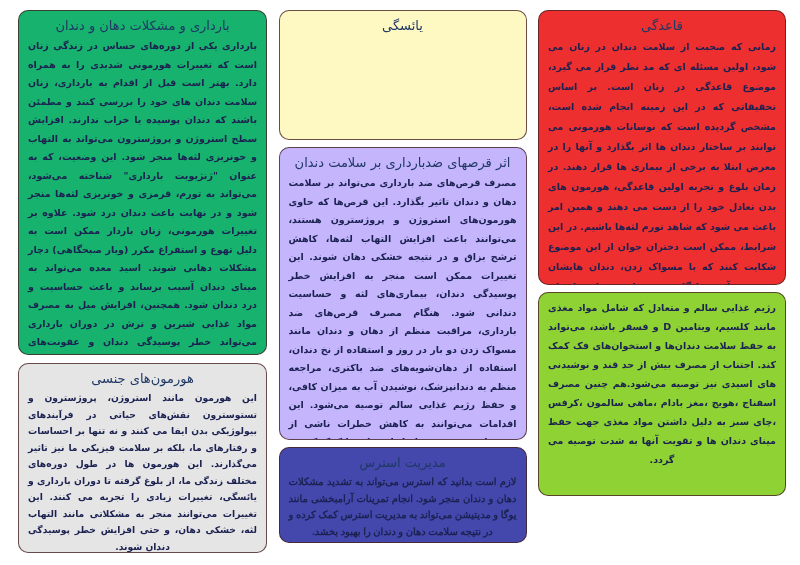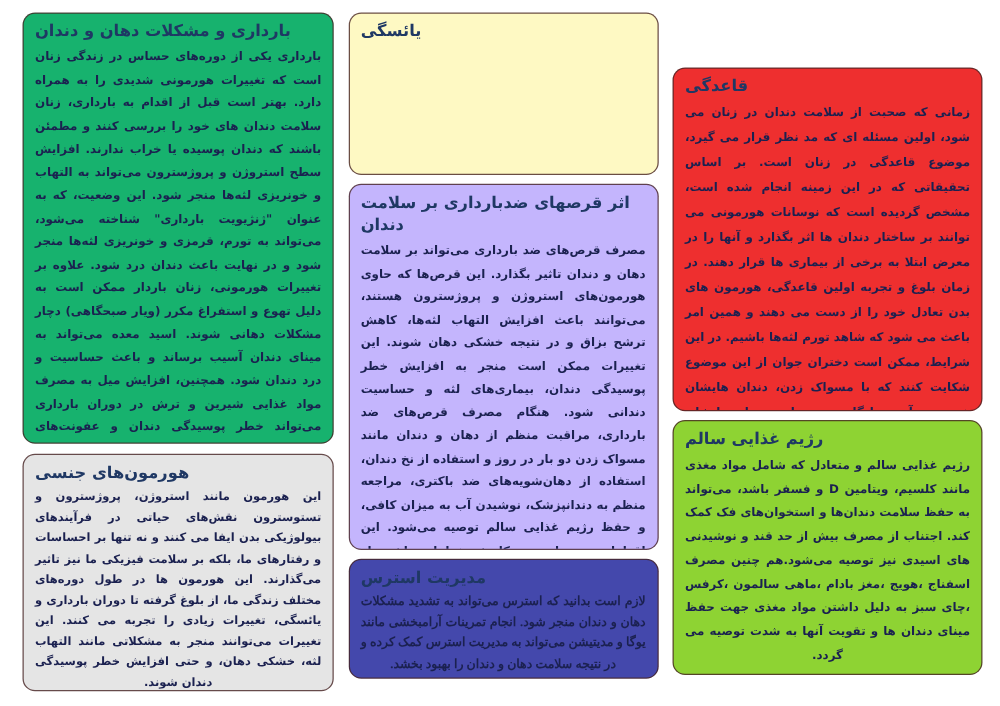--- a/index.html
+++ b/index.html
@@ -18,36 +18,36 @@
   .box{
     box-sizing:border-box;
     border-radius:10px;
     border:1px solid rgba(70,35,35,0.8);
     padding:3px 9px 5px;
     overflow:hidden;
     direction:rtl;
   }
   .box-title{
     margin:3px 0 2px;
-    text-align:left;
+    text-align:center;
     font-size:13px;
-    font-weight:700;
+    font-weight:400;
     color:var(--title-color,#1f3864);
     line-height:18px;
   }
   .box-body{
     margin:2px 0 0;
     color:var(--text-color,#1b2150);
     font-weight:700;
     font-size:9.5px;
     text-align:justify;
     text-align-last:center;
   }
   
-  .b-menstruation{height:275px;margin-top:44px;}
+  .b-menstruation{height:275px;}
   .b-menstruation .box-body{line-height:20px;}
   .b-diet{height:204px;}
   .b-diet .box-body{line-height:19px;}
   .b-menopause{height:130px;}
   .b-menopause .box-body{line-height:17.5px;}
   .b-pills{height:293px;}
   .b-pills .box-body{line-height:18.5px;}
   .b-stress{height:96px;}
   .b-stress .box-body{font-size:10px;line-height:16.5px;font-family:Liberation Serif, serif;}
   .b-pregnancy{height:345px;}
@@ -59,21 +59,20 @@
 <body style="background-color: rgb(255, 255, 255);">
 
 <div class="page">
 
   <div class="col col-right">
     <section class="box b-menstruation" style="background-color: rgb(238, 47, 47);">
       <h2 class="box-title">قاعدگی</h2>
       <p class="box-body">زمانی که صحبت از سلامت دندان در زنان می شود، اولین مسئله ای که مد نظر قرار می گیرد، موضوع قاعدگی در زنان است. بر اساس تحقیقاتی که در این زمینه انجام شده است، مشخص گردیده است که نوسانات هورمونی می توانند بر ساختار دندان ها اثر بگذارد و آنها را در معرض ابتلا به برخی از بیماری ها قرار دهند. در زمان بلوغ و تجربه اولین قاعدگی، هورمون های بدن تعادل خود را از دست می دهند و همین امر باعث می شود که شاهد تورم لثه‌ها باشیم. در این شرایط، ممکن است دختران جوان از این موضوع شکایت کنند که با مسواک زدن، دندان هایشان خون می آید و یا گاهی درد را در دندان هایشان تجربه می کنند. نگران نباشید! این مسئله عادی است و پس از مدتی همه چیز درست می شود. بهتر است در دوران قاعدگی از مسواک‌های نرم استفاده شود و مسواک ها با شدت زیاد بر روی لثه ها کشیده نشود.</p>
     </section>
     <section class="box b-diet" style="background-color: rgb(142, 211, 51);">
-      <h2 class="box-title">رژیم غذایی سالم</h2>
       <p class="box-body">رژیم غذایی سالم و متعادل که شامل مواد مغذی مانند کلسیم، ویتامین D و فسفر باشد، می‌تواند به حفظ سلامت دندان‌ها و استخوان‌های فک کمک کند. اجتناب از مصرف بیش از حد قند و نوشیدنی های اسیدی نیز توصیه می‌شود.هم چنین مصرف اسفناج ،هویج ،مغز بادام ،ماهی سالمون ،کرفس ،چای سبز به دلیل داشتن مواد مغذی جهت حفظ مینای دندان ها و تقویت آنها به شدت توصیه می گردد.</p>
     </section>
   </div>
 
   <div class="col col-mid">
     <section class="box b-menopause" style="background-color: #fef9c3;">
       <h2 class="box-title">یائسگی</h2>
     </section>
     <section class="box b-pills" style="background-color: #c4b5fd;">
       <h2 class="box-title">اثر قرصهای ضدبارداری بر سلامت دندان</h2>

